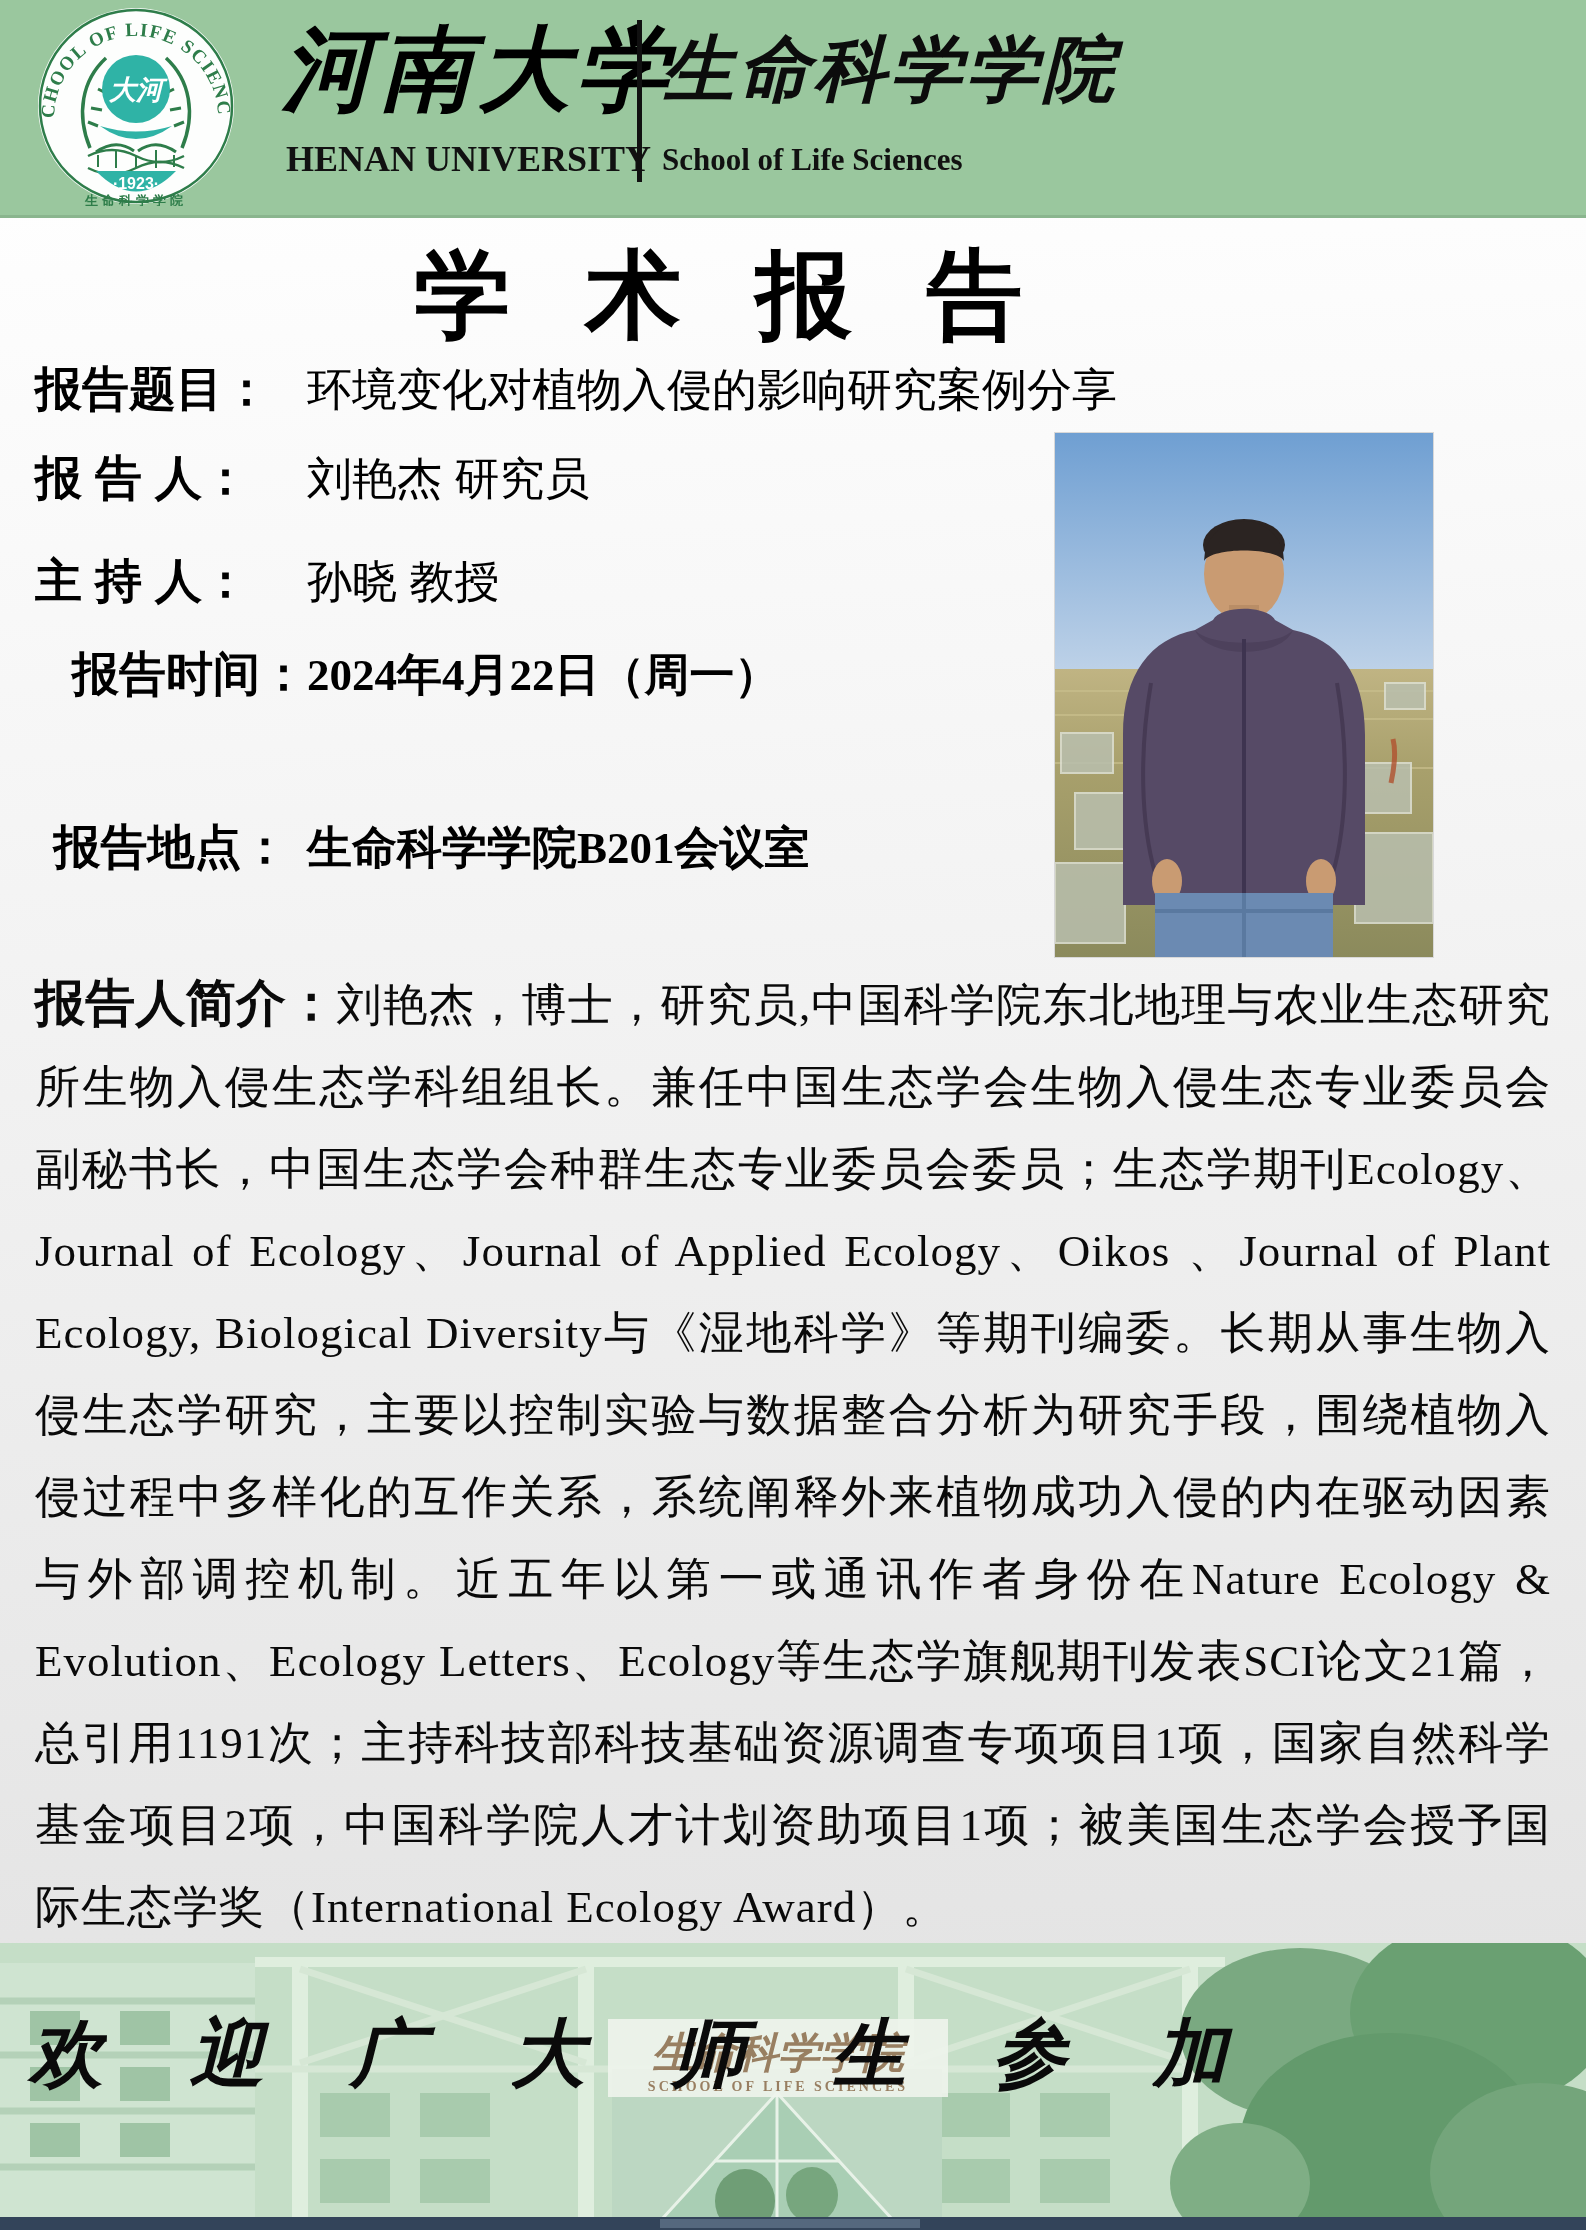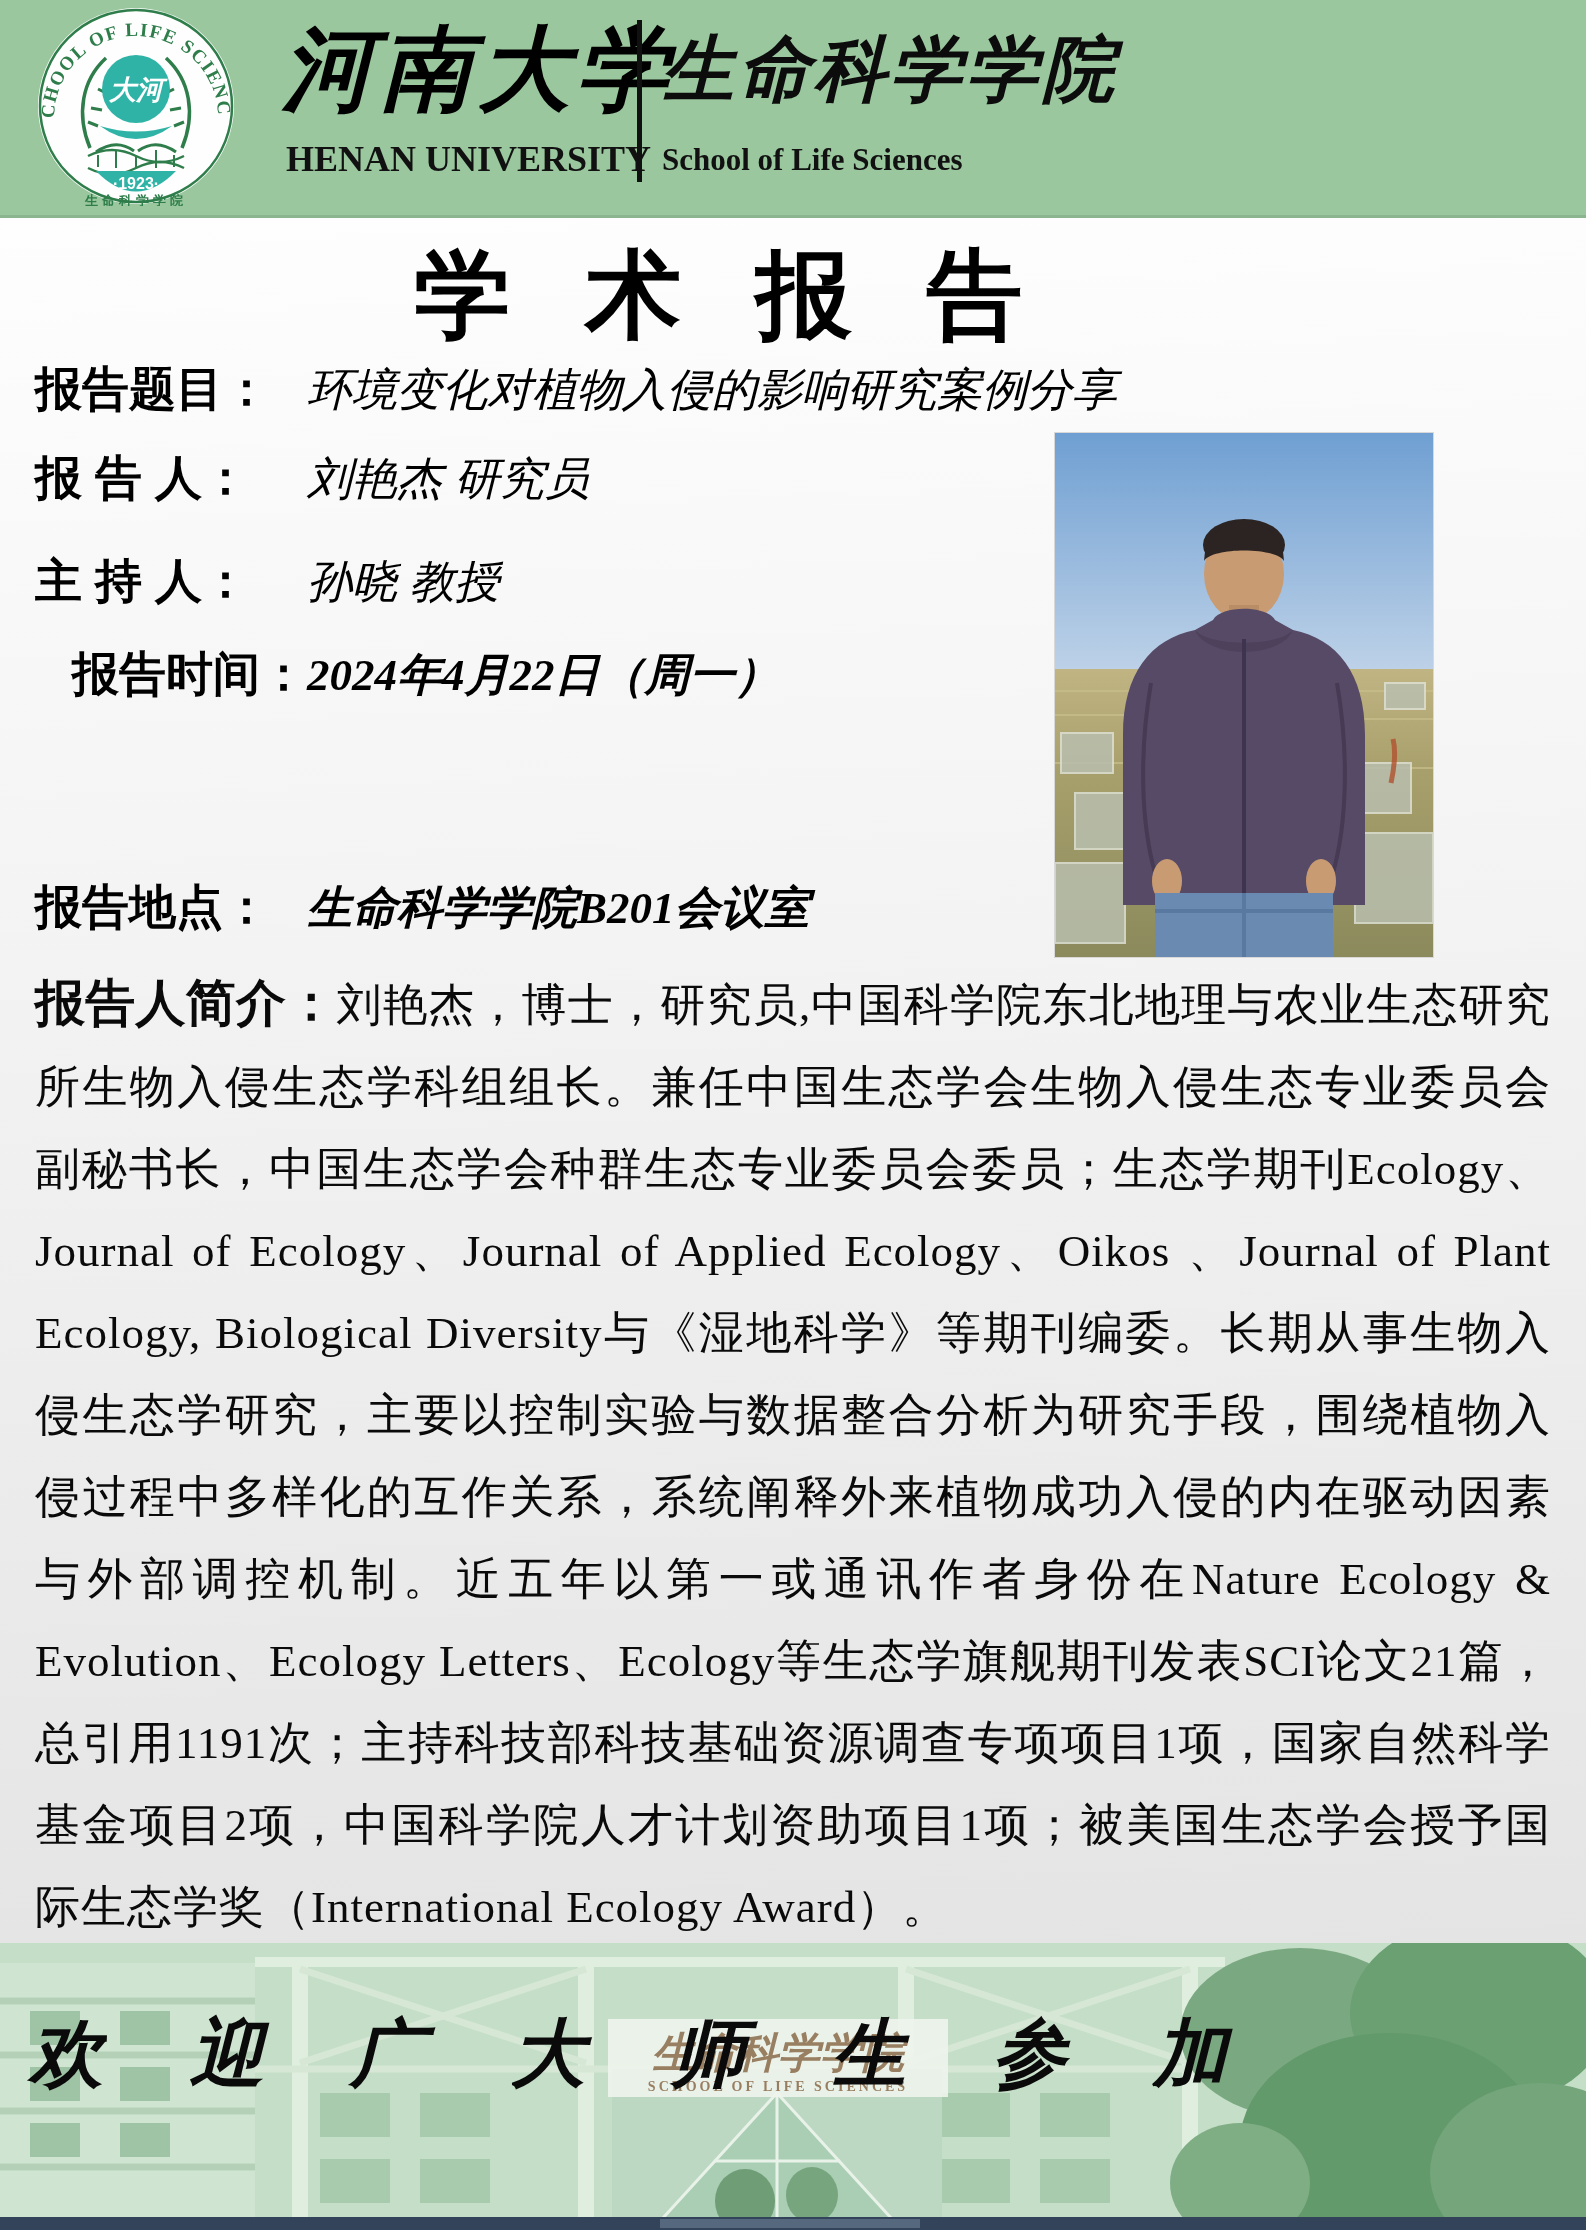--- a/index.html
+++ b/index.html
@@ -24,24 +24,24 @@
              color:#111;font-family:"Liberation Serif",serif;}
 
   
   .poster-title{position:absolute;top:232px;left:0;width:1461px;margin:0;
                 text-align:center;font-size:96px;font-weight:900;color:#000;
                 letter-spacing:24px;font-family:"Liberation Sans",sans-serif;}
 
   
   .detail-row{position:absolute;left:35px;white-space:nowrap;}
   .lbl{display:inline-block;width:272px;font-size:47px;font-weight:900;color:#000;}
-  .val{font-size:45px;font-weight:500;color:#000;font-style:italic;}
+  .val{font-size:45px;font-weight:500;color:#000;}
   .val.serif{font-family:"Liberation Serif",serif;font-weight:600;}
   .r0{top:358px;} .r1{top:447px;} .r2{top:550px;} .r3{top:643px;text-align:right;}
-  .r4{top:746px;left:330px;} .r5{top:876px;}
+  .r4{top:746px;left:330px;} .r5{top:816px;text-align:center;}
 
   
   .photo{position:absolute;left:1055px;top:433px;width:378px;height:524px;
          box-shadow:0 0 0 1px #d8d8d8;}
 
   
   .bio{position:absolute;left:35px;top:962px;width:1516px;margin:0;
        font-size:45px;line-height:82px;text-align:justify;color:#0a0a0a;
        font-family:"Liberation Serif",serif;letter-spacing:1px;}
   .bio-label{font-family:"Liberation Sans",sans-serif;font-size:50px;

